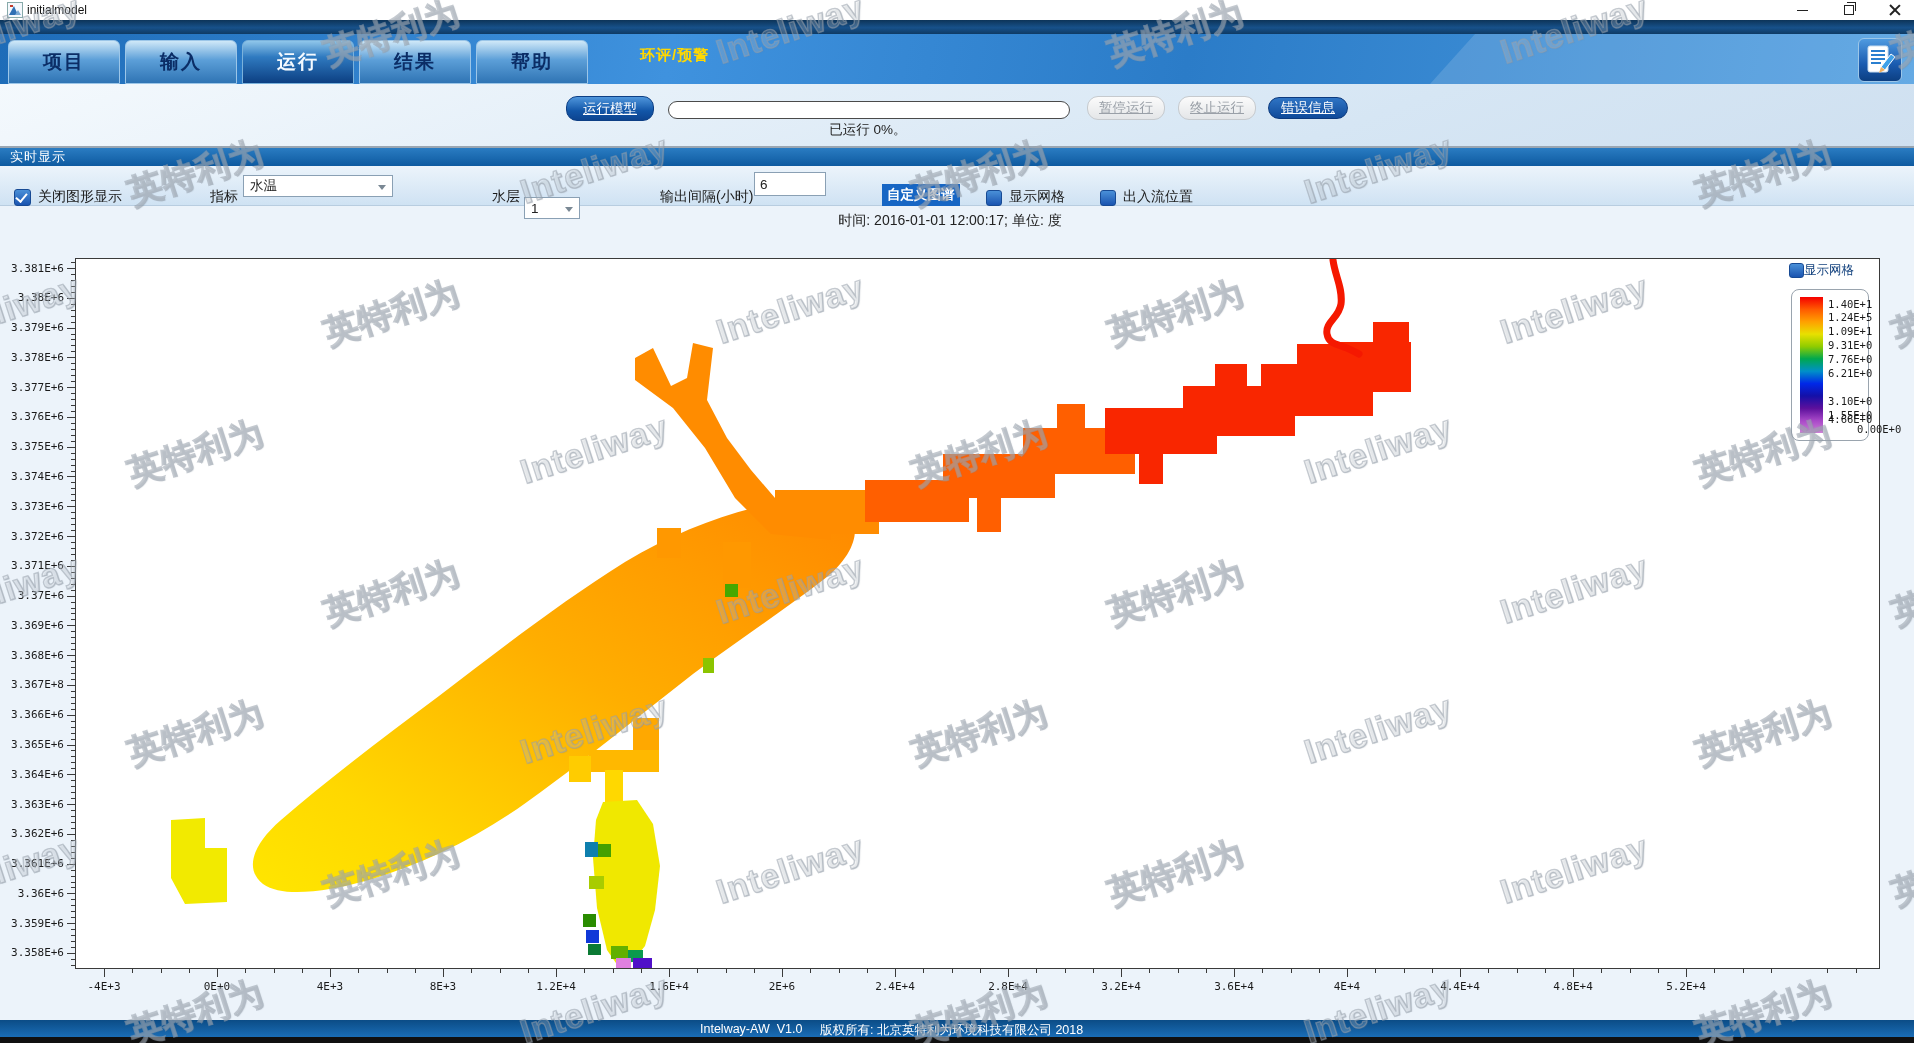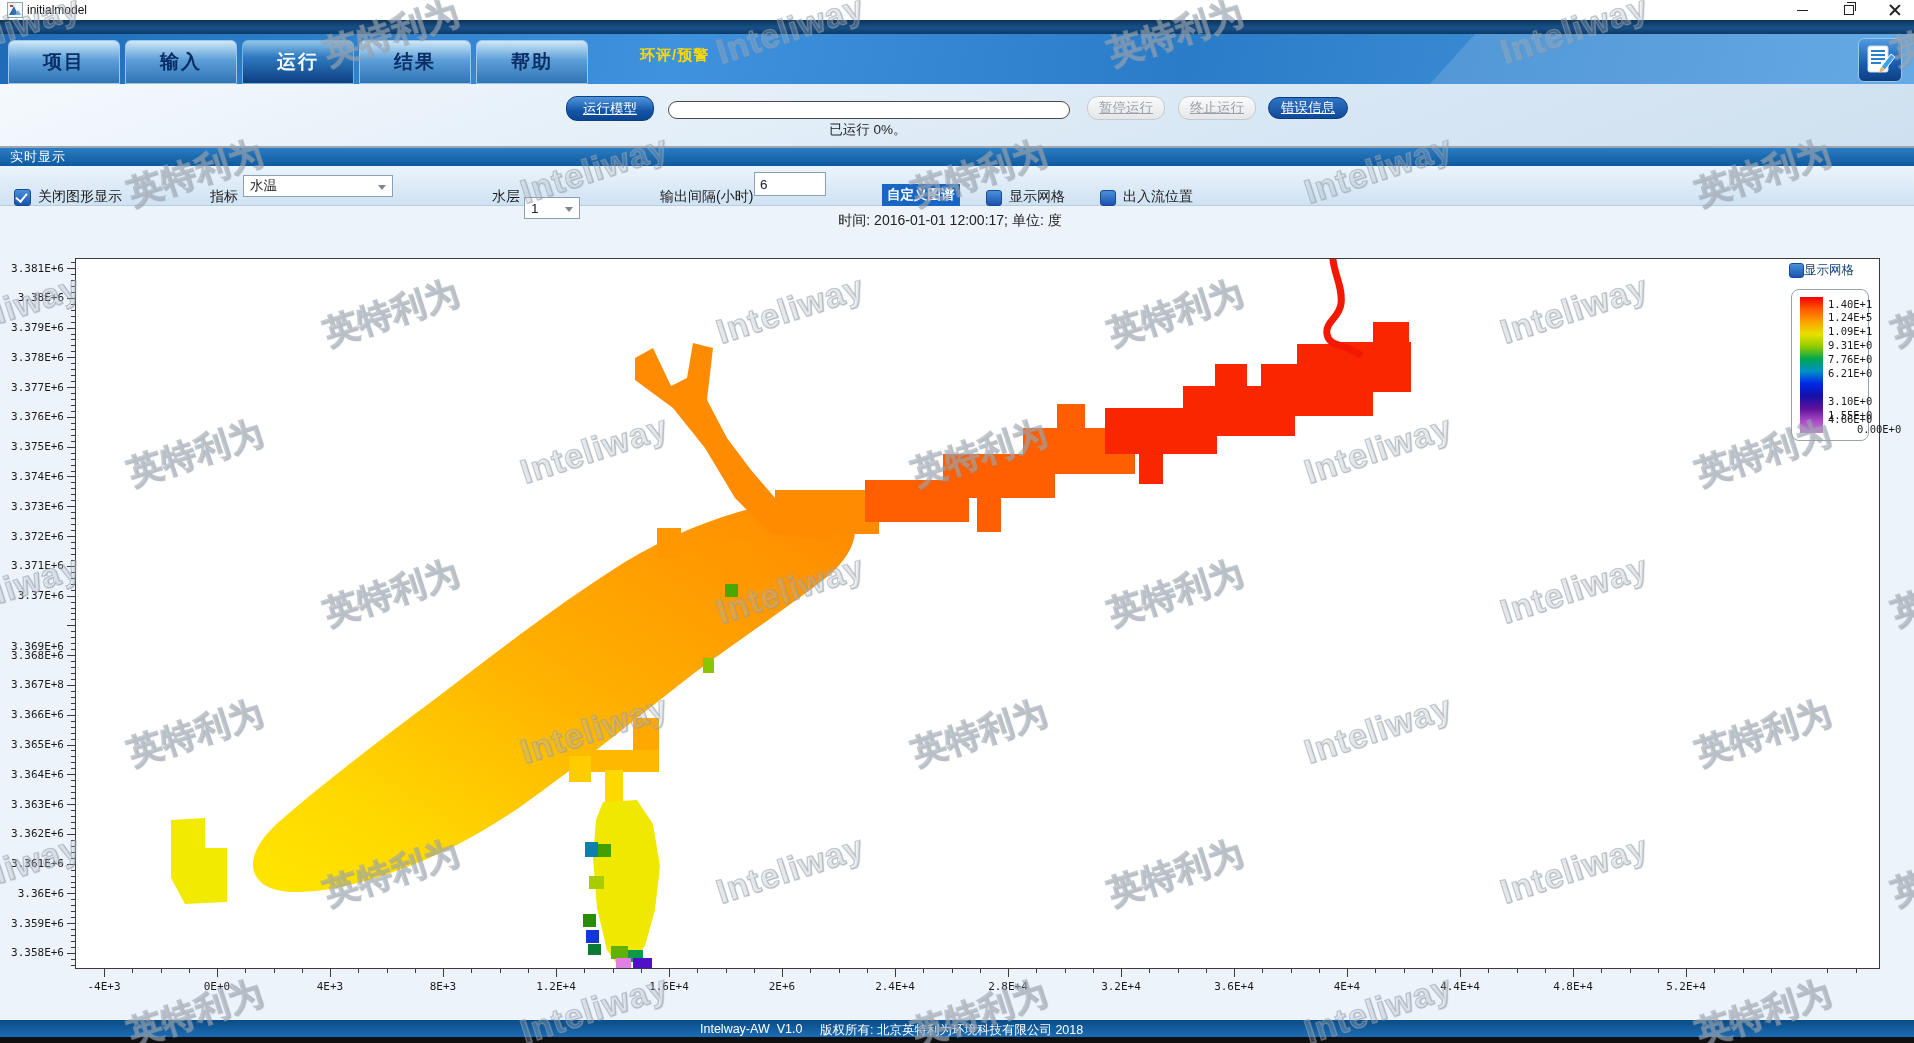--- a/index.html
+++ b/index.html
@@ -440,21 +440,21 @@
     <span class="ticklabel ylab" style="left: 2px; top: 321.064px;">3.379E+6</span>
     <span class="ticklabel ylab" style="left: 2px; top: 350.846px;">3.378E+6</span>
     <span class="ticklabel ylab" style="left: 2px; top: 380.628px;">3.377E+6</span>
     <span class="ticklabel ylab" style="left: 2px; top: 410.41px;">3.376E+6</span>
     <span class="ticklabel ylab" style="left: 2px; top: 440.192px;">3.375E+6</span>
     <span class="ticklabel ylab" style="left: 2px; top: 469.974px;">3.374E+6</span>
     <span class="ticklabel ylab" style="left: 2px; top: 499.756px;">3.373E+6</span>
     <span class="ticklabel ylab" style="left: 2px; top: 529.538px;">3.372E+6</span>
     <span class="ticklabel ylab" style="left: 2px; top: 559.32px;">3.371E+6</span>
     <span class="ticklabel ylab" style="left: 2px; top: 589.102px;">3.37E+6</span>
-    <span class="ticklabel ylab" style="left: 2px; top: 618.884px; margin-top: 21px;">3.369E+6</span>
+    <span class="ticklabel ylab" style="left: 2px; top: 618.884px;">3.369E+6</span>
     <span class="ticklabel ylab" style="left: 2px; top: 648.666px;">3.368E+6</span>
     <span class="ticklabel ylab" style="left: 2px; top: 678.448px;">3.367E+8</span>
     <span class="ticklabel ylab" style="left: 2px; top: 708.23px;">3.366E+6</span>
     <span class="ticklabel ylab" style="left: 2px; top: 738.012px;">3.365E+6</span>
     <span class="ticklabel ylab" style="left: 2px; top: 767.794px;">3.364E+6</span>
     <span class="ticklabel ylab" style="left: 2px; top: 797.576px;">3.363E+6</span>
     <span class="ticklabel ylab" style="left: 2px; top: 827.358px;">3.362E+6</span>
     <span class="ticklabel ylab" style="left: 2px; top: 857.14px;">3.361E+6</span>
     <span class="ticklabel ylab" style="left: 2px; top: 886.922px;">3.36E+6</span>
     <span class="ticklabel ylab" style="left: 2px; top: 916.704px;">3.359E+6</span>

